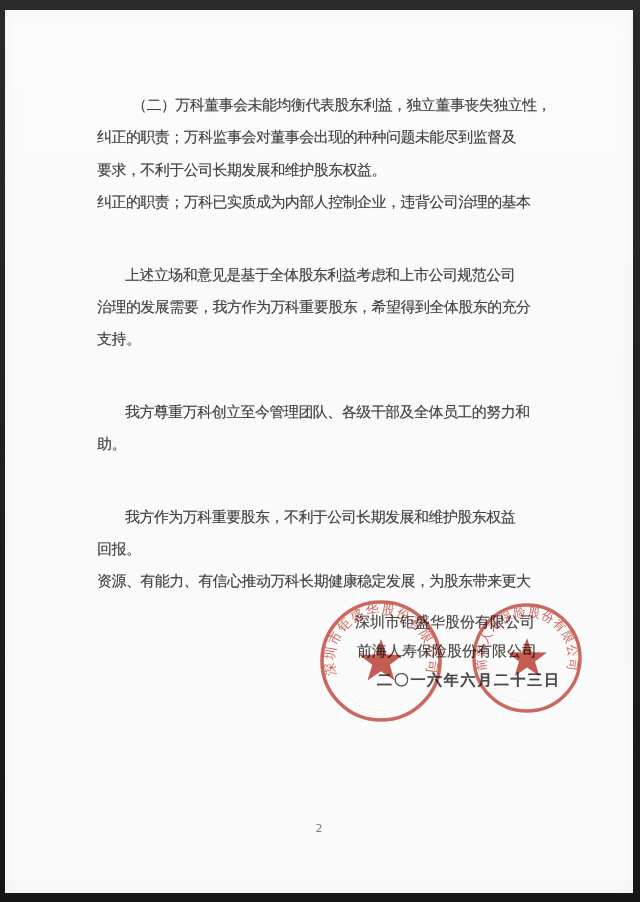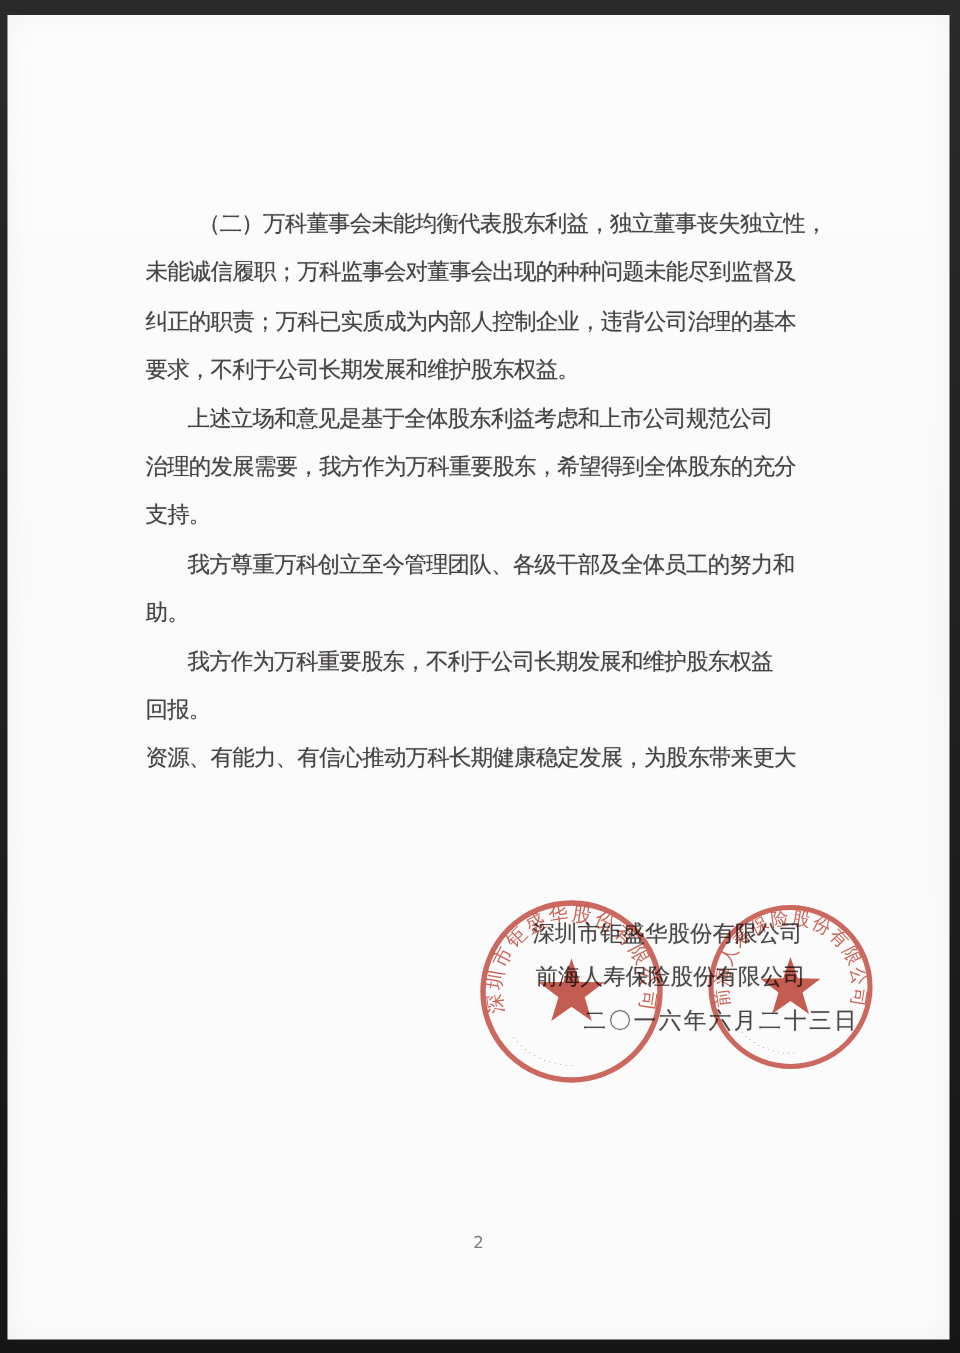--- a/index.html
+++ b/index.html
@@ -16,31 +16,31 @@
     box-shadow:inset 0 0 18px rgba(120,120,130,0.08);
   }
   
   .body-text{
     position:absolute;left:92px;top:79px;width:480px;
     font-size:15px;line-height:32.4px;letter-spacing:-0.55px;
     color:#474544;
     text-shadow:0 0 0.7px rgba(80,76,74,0.55);
   }
   .tline{white-space:nowrap;height:32.4px;}
-  .tline.indent{text-indent:28px;}
-  .tline.indent-lg{text-indent:35px;margin-top:44px;}
+  .tline.indent{text-indent:28px;margin-top:40px;}
+  .tline.indent-lg{text-indent:35px;}
   
   .signature{
     position:absolute;left:350px;top:598px;
     font-size:15px;line-height:29px;letter-spacing:0;
     color:#4a4846;white-space:nowrap;
     text-shadow:0 0 0.7px rgba(84,80,78,0.5);
   }
   .sig-line2{margin-left:2px;}
-  .sig-date{margin-left:34px;letter-spacing:1.7px;}
+  .sig-date{margin-left:22px;letter-spacing:1.7px;font-weight:bold;}
   
   .stamp{position:absolute;mix-blend-mode:multiply;filter:blur(0.45px);}
   .stamp-left{left:311px;top:586px;}
   .stamp-right{left:462px;top:588px;}
   .ring-text{font-family:"DejaVu Serif",serif;}
   
   .pagenum{
     position:absolute;left:0;top:812px;width:628px;height:14px;
     text-align:center;font-size:11px;line-height:14px;color:#7d7b7b;
     font-family:"DejaVu Sans","Liberation Sans",sans-serif;
@@ -48,23 +48,23 @@
 </style>
 </head>
 <body>
 
 <div class="frame-edge"></div>
 
 <div class="paper">
 
   <div class="body-text">
     <div class="tline indent-lg">（二）万科董事会未能均衡代表股东利益，独立董事丧失独立性，</div>
-    <div class="tline">未能诚信履职；万科监事会对董事会出现的种种问题未能尽到监督及</div>
+    <div class="tline">纠正的职责；万科监事会对董事会出现的种种问题未能尽到监督及</div>
+    <div class="tline">要求，不利于公司长期发展和维护股东权益。</div>
     <div class="tline">纠正的职责；万科已实质成为内部人控制企业，违背公司治理的基本</div>
-    <div class="tline">要求，不利于公司长期发展和维护股东权益。</div>
 
     <div class="tline indent">上述立场和意见是基于全体股东利益考虑和上市公司规范公司</div>
     <div class="tline">治理的发展需要，我方作为万科重要股东，希望得到全体股东的充分</div>
     <div class="tline">支持。</div>
 
     <div class="tline indent">我方尊重万科创立至今管理团队、各级干部及全体员工的努力和</div>
     <div class="tline">助。</div>
 
     <div class="tline indent">我方作为万科重要股东，不利于公司长期发展和维护股东权益</div>
     <div class="tline">回报。</div>

